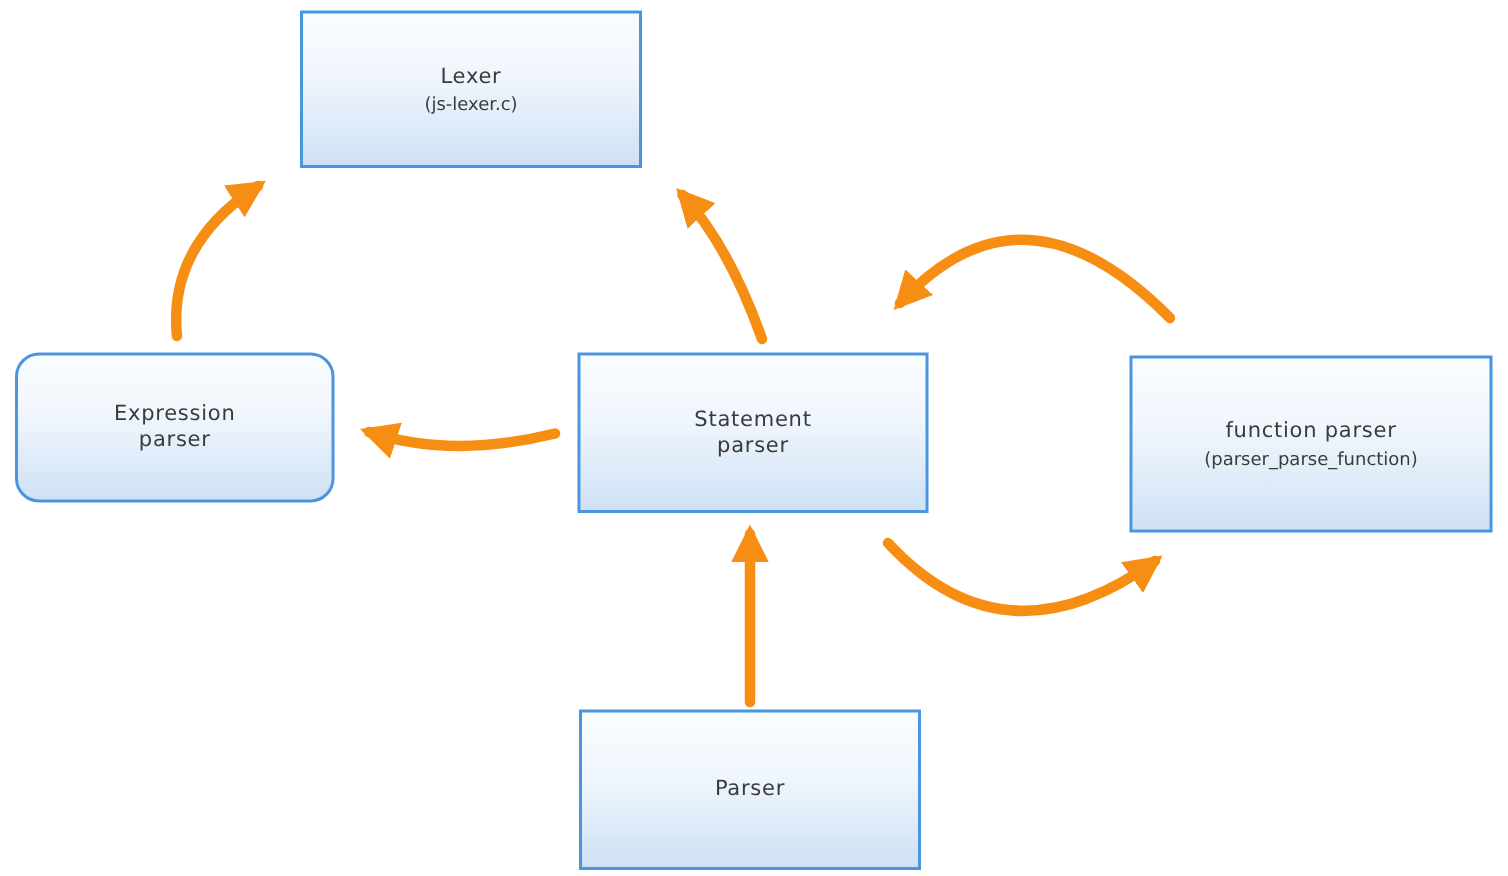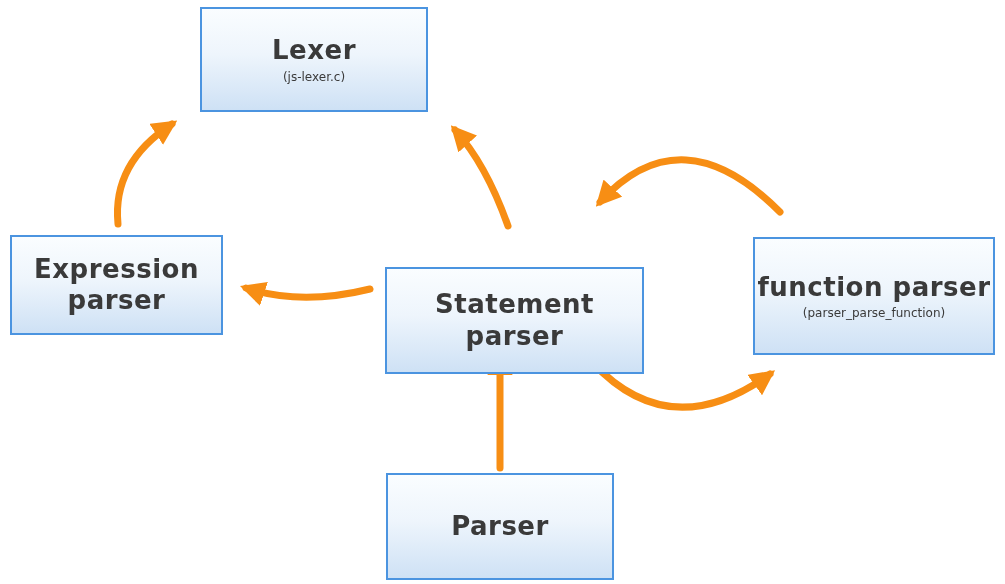--- a/index.html
+++ b/index.html
@@ -17,34 +17,34 @@
     border: 2px solid #4b94e0;
     background: linear-gradient(180deg, #fafdff 0%, #eef5fc 45%, #cee1f5 100%);
     color: #3a3a3a;
     display: flex;
     flex-direction: column;
     align-items: center;
     justify-content: center;
     text-align: center;
   }
   .node .title {
-    font-weight: bold;
-    font-size: 26px;
+    font-weight: normal;
+    font-size: 14px;
     line-height: 1.2;
     white-space: pre-line;
     letter-spacing: 0.5px;
   }
   .node .subtitle {
     font-size: 12px;
     margin-top: 3px;
     white-space: nowrap;
   }
   #node-lexer            { left: 200px; top: 7px;   width: 228px; height: 105px; }
-  #node-expression-parser{ left: 10px;  top: 235px; width: 213px; height: 100px; }
-  #node-statement-parser { left: 385px; top: 235px; width: 259px; height: 107px; margin-top: 32px; }
+  #node-expression-parser{ left: 10px;  top: 235px; width: 213px; height: 100px; border-radius: 16px; }
+  #node-statement-parser { left: 385px; top: 235px; width: 234px; height: 107px; }
   #node-function-parser  { left: 753px; top: 237px; width: 242px; height: 118px; }
   #node-parser           { left: 386px; top: 473px; width: 228px; height: 107px; }
   svg.arrows {
     position: absolute;
     left: 0; top: 0;
     width: 1005px; height: 584px;
     pointer-events: none;
   }
   svg.arrows path.edge {
     fill: none;

